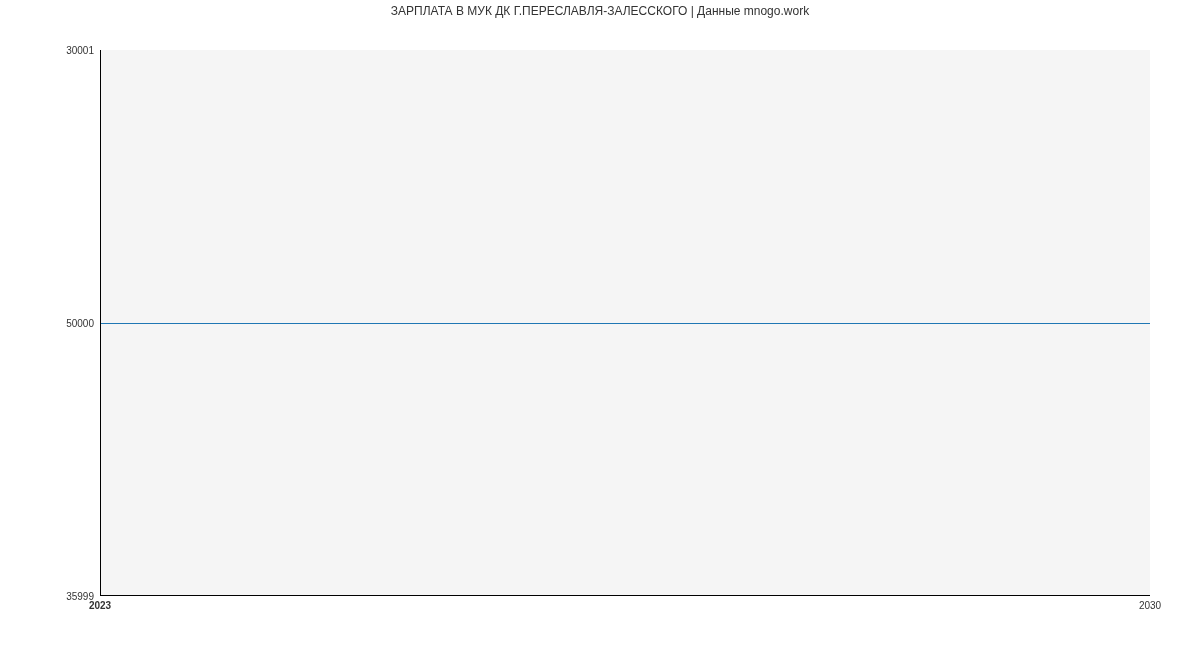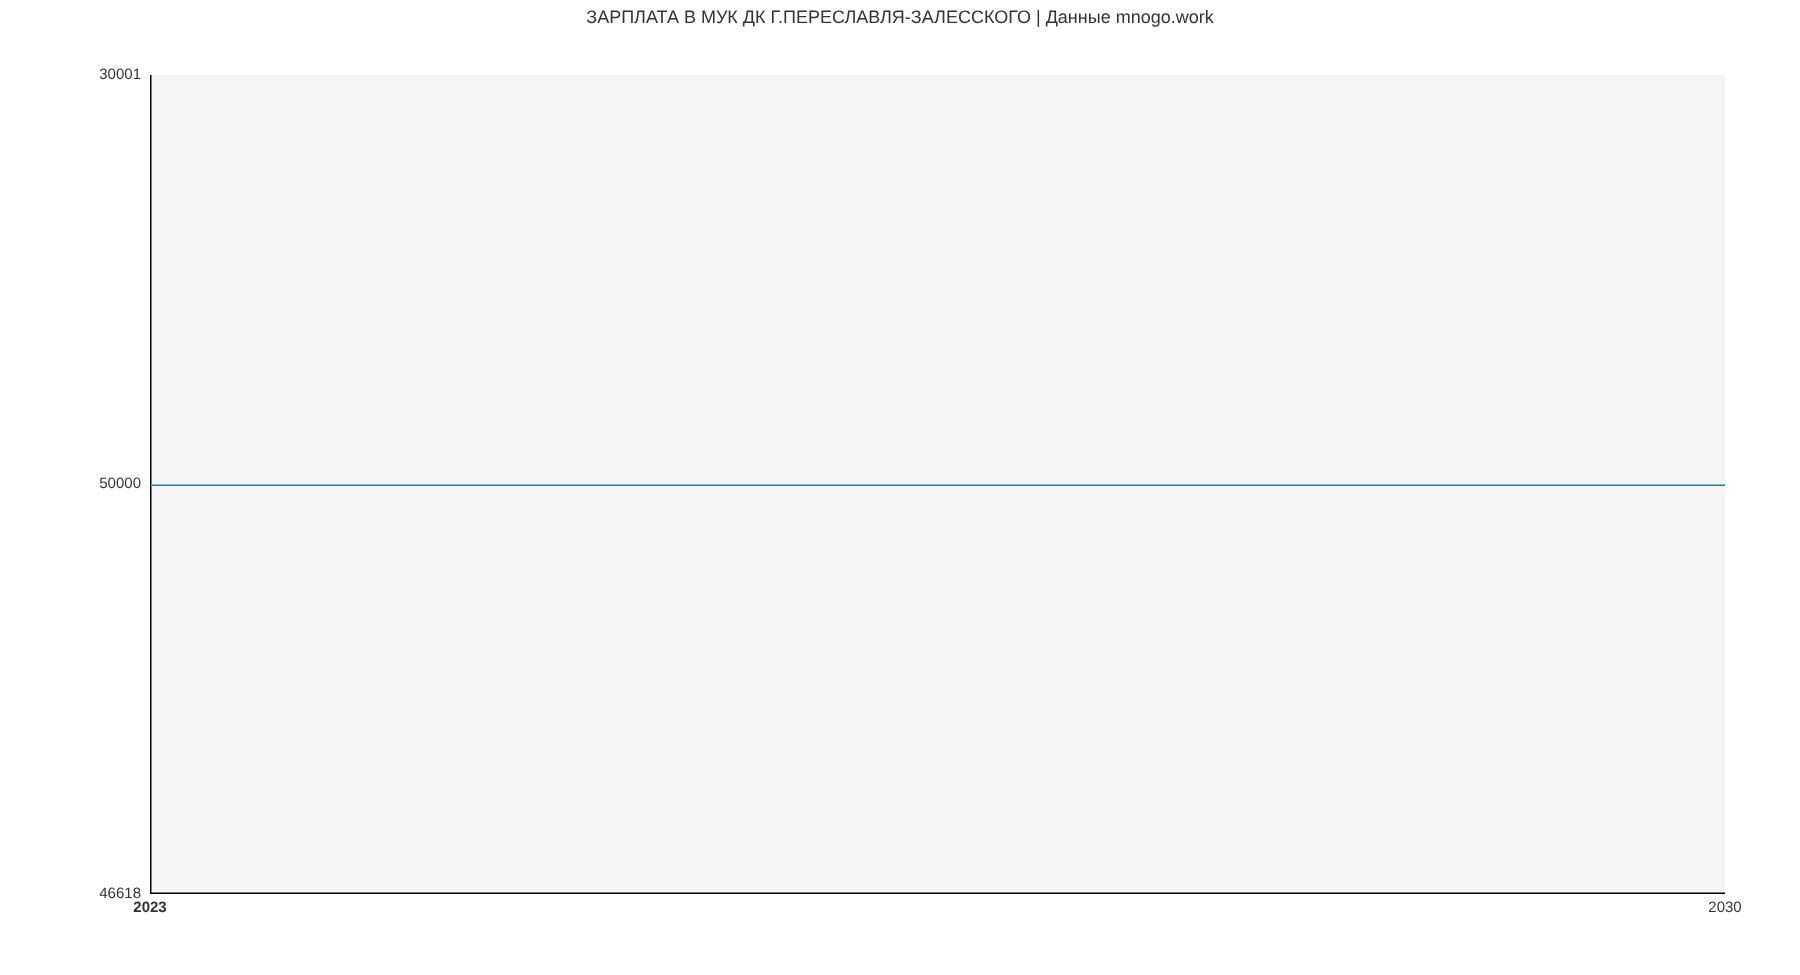--- a/index.html
+++ b/index.html
@@ -75,19 +75,19 @@
 <body>
 
 <div class="chart-wrap">
   <div class="title">ЗАРПЛАТА В МУК ДК Г.ПЕРЕСЛАВЛЯ-ЗАЛЕССКОГО | Данные mnogo.work</div>
 
   <div class="plot-area">
     <div class="grid-mid"></div>
     <div class="data-line"></div>
   </div>
 
-  <div class="ytick" style="top:596px;">46618</div>
+  <div class="ytick" style="top:596px;">35999</div>
   <div class="ytick" style="top:323px;">50000</div>
   <div class="ytick" style="top:50px;">30001</div>
 
   <div class="xtick" style="left:100px;font-weight:bold;">2023</div>
   <div class="xtick" style="left:1150px;">2030</div>
 </div>
 
 </body></html>

